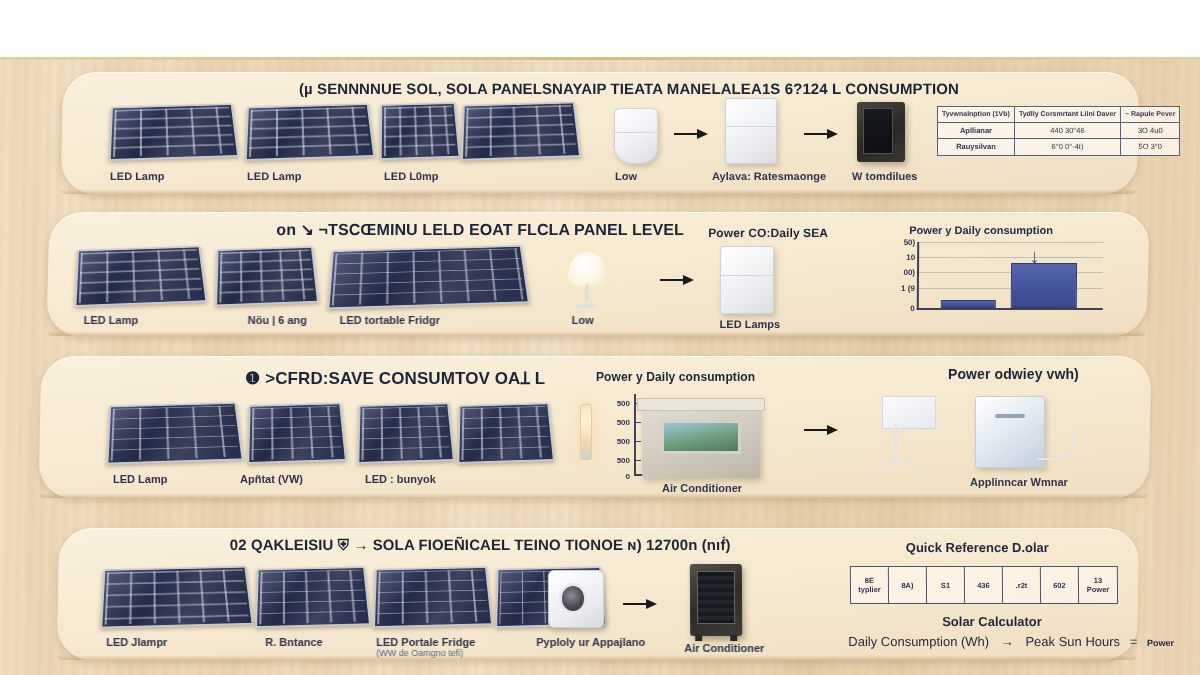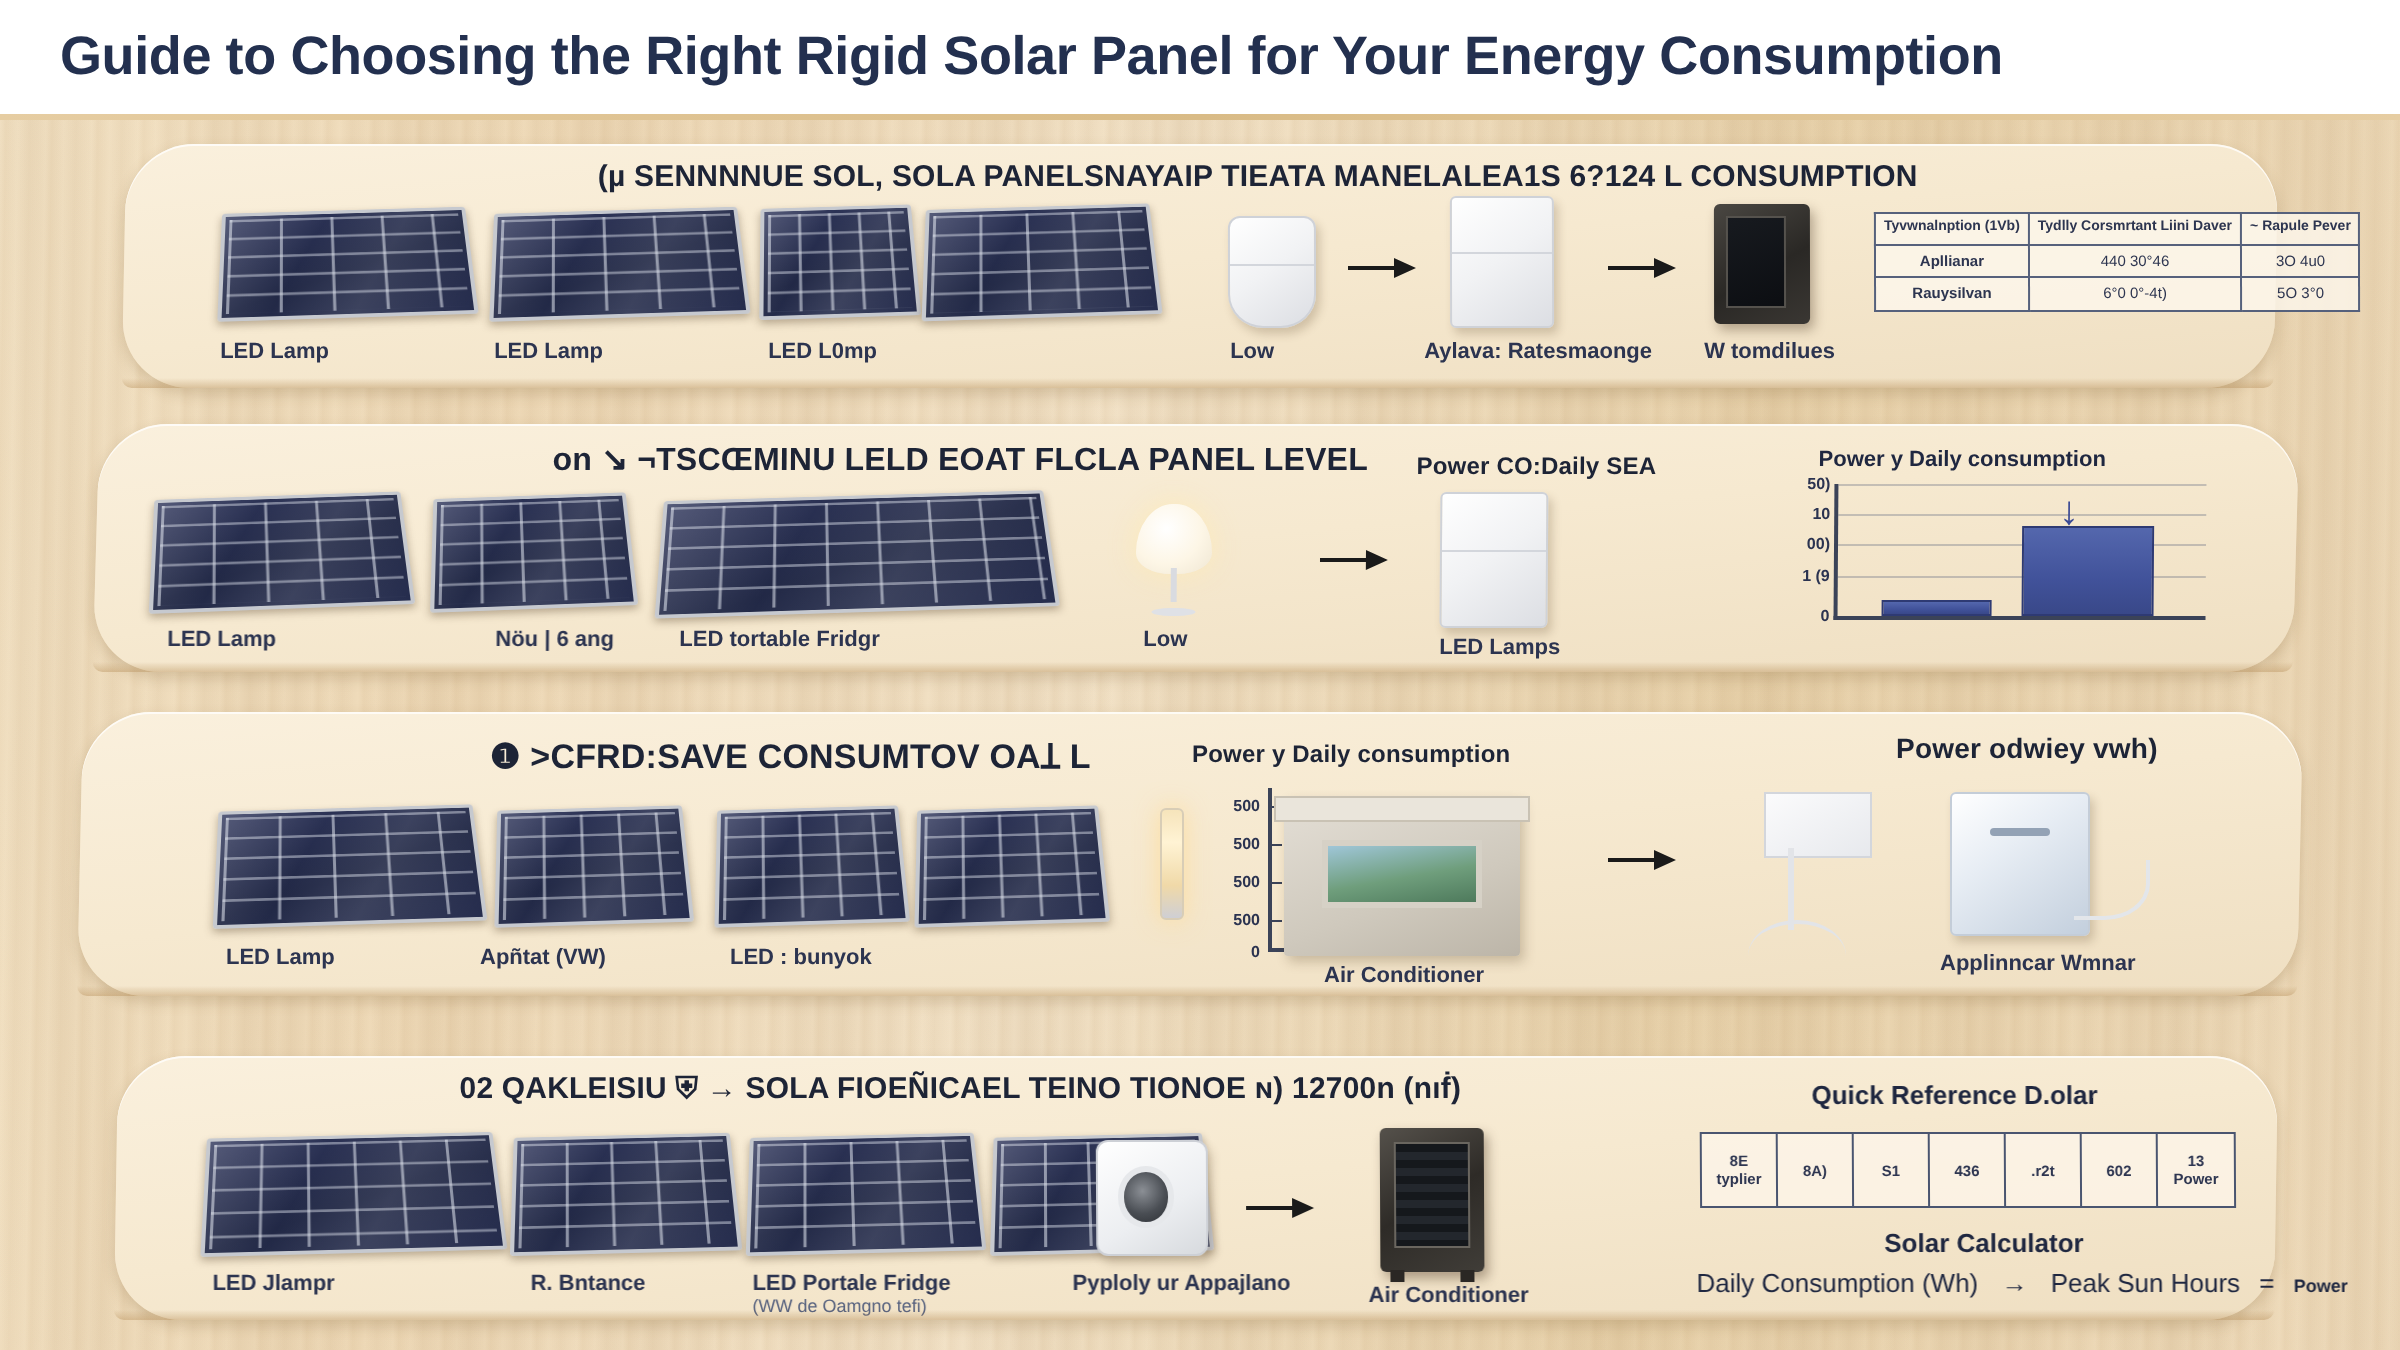--- a/index.html
+++ b/index.html
@@ -305,23 +305,20 @@
     position:absolute; font-size:13px; color:#1f2740;
     white-space:nowrap; font-family:"Liberation Sans", sans-serif;
   }
   .calc-formula .small { font-size:9px; font-weight:bold; }
 </style>
 </head>
 <body>
 
 <div id="page">
 
-  <div id="title-bar">
-    <div id="title-text">Guide to Choosing the Right Rigid Solar Panel for Your Energy Consumption</div>
-  </div>
   <div id="title-rule"></div>
 
   <div id="wood"></div>
 
   <div class="strip" id="strip-1">
     <div class="strip-inner">
       <div class="strip-heading" style="left:237px; top:8px; font-size:15px;">(µ SENNNNUE SOL, SOLA PANELSNAYAIP TIEATA MANELALEA1S 6?124 L CONSUMPTION</div>
 
       <div class="solar-panel" style="left:48px; top:28px; width:126px; height:62px; transform: perspective(420px) rotateX(30deg) rotateZ(-2deg);">
         <div class="cells"></div>

